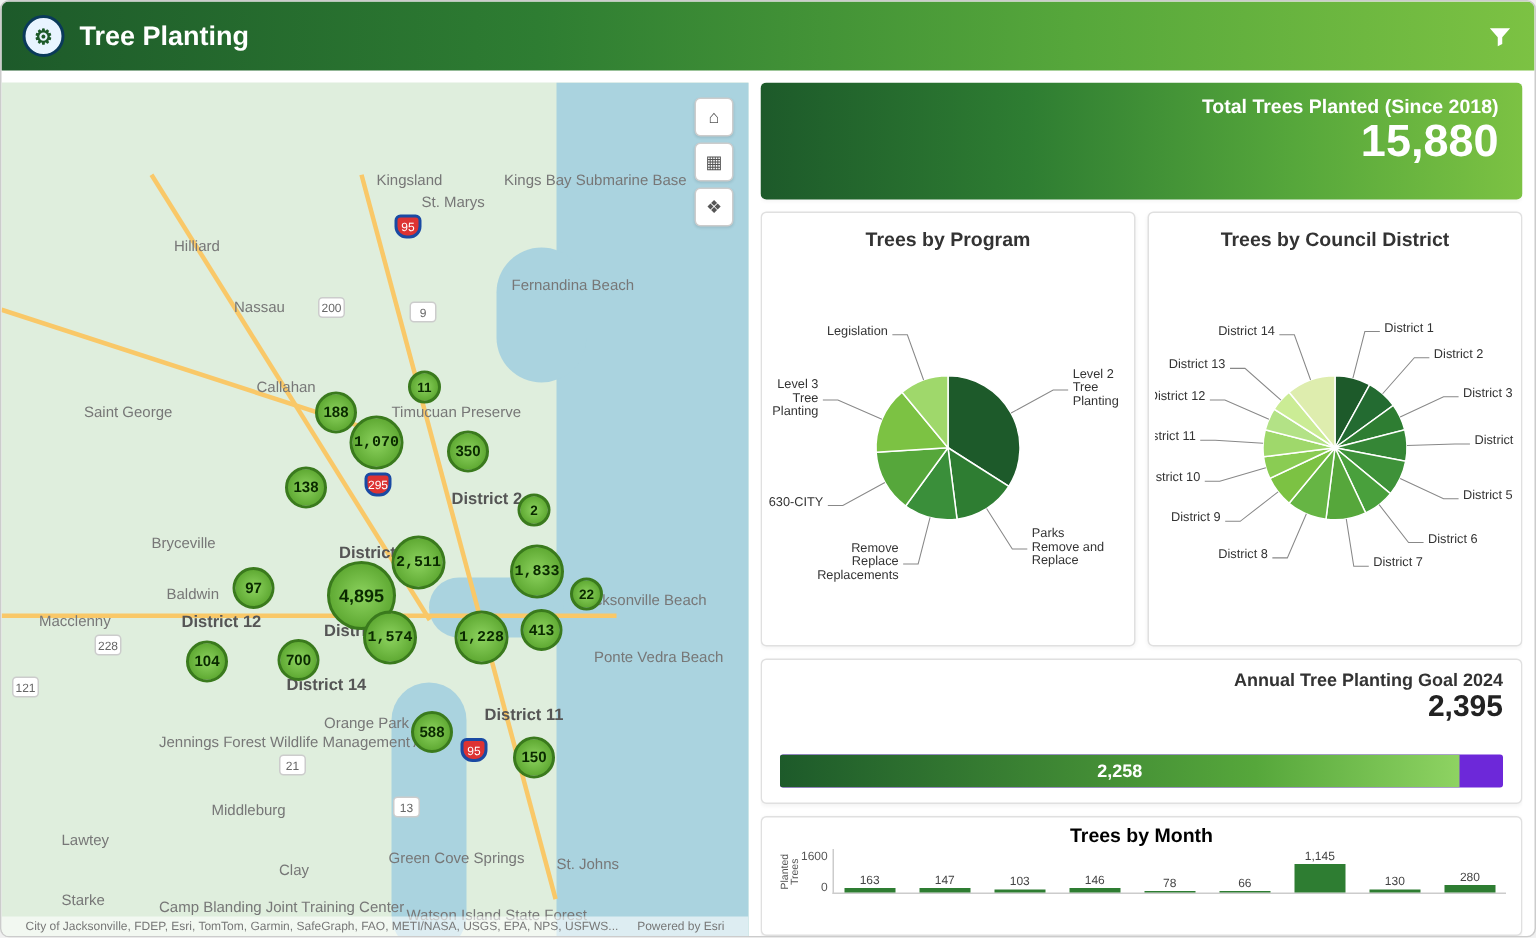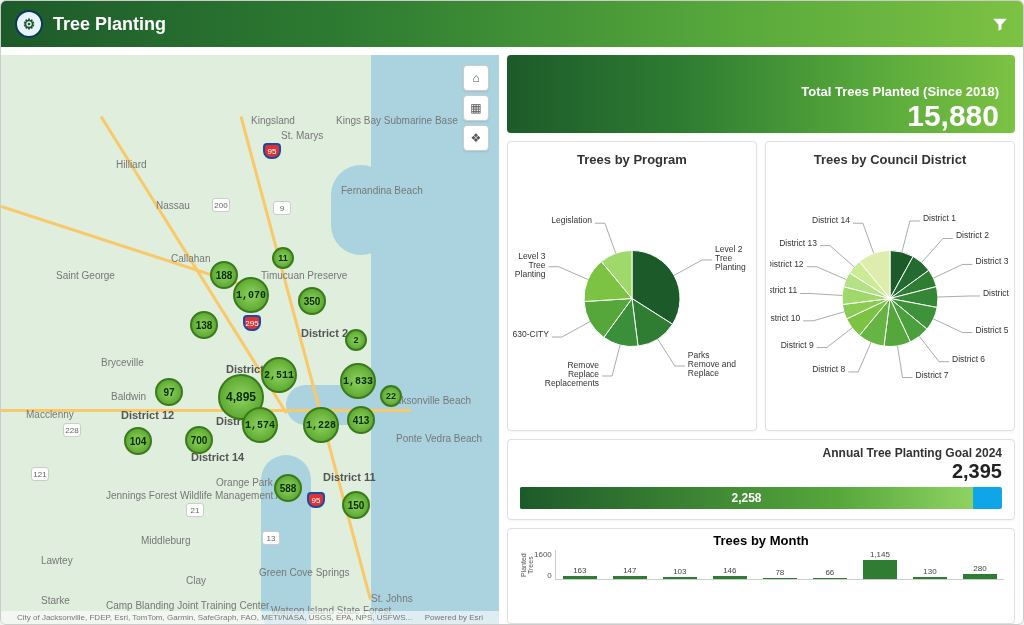--- a/index.html
+++ b/index.html
@@ -23,33 +23,33 @@
   .cluster.s1 { width: 22px; height: 22px; font-size: 9px; }
   .cluster.s2 { width: 28px; height: 28px; }
   .cluster.s3 { width: 36px; height: 36px; font-family: Liberation Mono, monospace; }
   .cluster.s4 { width: 46px; height: 46px; font-size: 12px; }
   .map-tools { position: absolute; top: 10px; right: 10px; display: flex; flex-direction: column; gap: 4px; }
   .map-tool-btn { width: 26px; height: 26px; background: #fff; border: 1px solid #ccc; border-radius: 4px; display: flex; align-items: center; justify-content: center; cursor: pointer; font-size: 12px; color: #555; box-shadow: 0 1px 2px rgba(0,0,0,0.1); }
   .map-attrib { position: absolute; bottom: 0; left: 0; right: 0; font-size: 8px; color: #777; background: rgba(255,255,255,0.6); padding: 2px 16px; display: flex; }
   .map-attrib .right { margin-left: auto; }
   .side { flex: 1; display: flex; flex-direction: column; gap: 8px; overflow: hidden; }
   .card { background: #fff; border: 1px solid #e0e0e0; border-radius: 4px; box-shadow: 0 1px 3px rgba(0,0,0,0.05); }
-  .total-card { height: 78px; background: linear-gradient(90deg, #1d5a2a 0%, #2e7d32 35%, #56a73b 70%, #7cc243 100%); color: #fff; padding: 29px 16px; text-align: right; border: none; }
+  .total-card { height: 78px; background: linear-gradient(90deg, #1d5a2a 0%, #2e7d32 35%, #56a73b 70%, #7cc243 100%); color: #fff; padding: 8px 16px; text-align: right; border: none; }
   .total-card .lbl { font-size: 13px; font-weight: 600; }
   .total-card .val { font-size: 30px; font-weight: 700; }
   .row { display: flex; gap: 8px; }
   .pie-card { flex: 1; height: 290px; display: flex; flex-direction: column; align-items: center; padding: 10px 4px; }
   .pie-card .ctitle { font-size: 13px; font-weight: 600; color: #333; margin-bottom: 6px; }
   .pie-wrap { position: relative; width: 100%; flex: 1; display: flex; align-items: center; justify-content: center; }
   .pie-svg { width: 100%; height: 100%; }
   .pie-lbl { font-size: 8.5px; fill: #333; }
   .goal-card { padding: 6px 12px 10px 12px; }
   .goal-card .glabel { font-size: 12px; font-weight: 600; text-align: right; color: #333; }
   .goal-card .gval { font-size: 20px; font-weight: 700; text-align: right; color: #222; }
-  .goal-bar { height: 22px; background: #0ea5e9; border-radius: 2px; overflow: hidden; margin-top: 4px; position: relative; }
+  .goal-bar { height: 22px; background: #6d28d9; border-radius: 2px; overflow: hidden; margin-top: 20px; position: relative; }
   .goal-fill { height: 100%; background: linear-gradient(90deg, #1d5a2a 0%, #56a73b 70%, #8ed362 100%); display: flex; align-items: center; justify-content: center; color: #fff; font-size: 12px; font-weight: 600; }
   .month-card { flex: 1; padding: 4px 10px 2px 10px; display: flex; flex-direction: column; overflow: hidden; }
   .month-card .mtitle { font-size: 13px; font-weight: 600; text-align: center; margin-bottom: 2px; }
   .month-chart { display: flex; align-items: stretch; height: 30px; }
   .y-axis { display: flex; flex-direction: column; justify-content: space-between; font-size: 8px; color: #555; text-align: right; padding-right: 3px; }
   .y-label { writing-mode: vertical-rl; transform: rotate(180deg); font-size: 7px; color: #555; text-align: center; padding-right: 2px; }
   .bars { flex: 1; display: flex; align-items: flex-end; gap: 2px; border-left: 1px solid #ccc; border-bottom: 1px solid #ccc; position: relative; }
   .bar-col { flex: 1; display: flex; flex-direction: column; align-items: center; height: 100%; justify-content: flex-end; }
   .bar-col .bval { font-size: 8px; color: #444; margin-bottom: 1px; white-space: nowrap; }
   .bar-col .bar { width: 70%; background: #2e7d32; }
@@ -83,21 +83,21 @@
         <div class="road-hwy" style="left:100px; top:60px; width:350px; transform:rotate(58deg);"></div>
         <div class="road-hwy" style="left:0; top:150px; width:250px; transform:rotate(18deg);"></div>
         <div class="int-shield" style="left:262px; top:88px;">95</div>
         <div class="int-shield" style="left:242px; top:260px;">295</div>
         <div class="int-shield" style="left:306px; top:437px;">95</div>
         <div class="hwy-shield" style="left:62px; top:368px;">228</div>
         <div class="hwy-shield" style="left:211px; top:143px;">200</div>
         <div class="hwy-shield" style="left:272px; top:146px;">9</div>
         <div class="hwy-shield" style="left:185px; top:448px;">21</div>
         <div class="hwy-shield" style="left:261px; top:476px;">13</div>
-        <div class="hwy-shield" style="left:7px; top:412px;margin-left:23px;">121</div>
+        <div class="hwy-shield" style="left:7px; top:396px;">121</div>
       </div>
       <div id="map-labels">
           <div class="land-label " style="left: 250px; top: 60px; max-width: 70px;">Kingsland</div>
           <div class="land-label " style="left: 315px; top: 60px; max-width: 70px; padding-left: 20px;">Kings Bay Submarine Base</div>
           <div class="land-label " style="left: 280px; top: 75px; max-width: 70px;">St. Marys</div>
           <div class="land-label " style="left: 115px; top: 104px; max-width: 70px;">Hilliard</div>
           <div class="land-label " style="left: 340px; top: 130px; max-width: 70px;">Fernandina Beach</div>
           <div class="land-label " style="left: 155px; top: 145px; max-width: 70px;">Nassau</div>
           <div class="land-label " style="left: 170px; top: 198px; max-width: 70px;">Callahan</div>
           <div class="land-label " style="left: 55px; top: 215px; max-width: 70px;">Saint George</div>
@@ -112,21 +112,21 @@
           <div class="land-label " style="left: 25px; top: 354px; max-width: 70px;">Macclenny</div>
           <div class="land-label " style="left: 385px; top: 340px; max-width: 70px;">Jacksonville Beach</div>
           <div class="land-label " style="left: 395px; top: 378px; max-width: 70px;">Ponte Vedra Beach</div>
           <div class="land-label district" style="left: 322px; top: 416px; max-width: 70px;">District 11</div>
           <div class="land-label " style="left: 215px; top: 422px; max-width: 70px;">Orange Park</div>
           <div class="land-label " style="left: 105px; top: 435px; max-width: 70px;">Jennings Forest Wildlife Management Area</div>
           <div class="land-label " style="left: 140px; top: 480px; max-width: 70px;">Middleburg</div>
           <div class="land-label " style="left: 40px; top: 500px; max-width: 70px;">Lawtey</div>
           <div class="land-label " style="left: 258px; top: 512px; max-width: 70px;">Green Cove Springs</div>
           <div class="land-label " style="left: 185px; top: 520px; max-width: 70px;">Clay</div>
-          <div class="land-label " style="left: 370px; top: 538px; max-width: 70px;">St. Johns</div>
+          <div class="land-label " style="left: 370px; top: 516px; max-width: 70px;">St. Johns</div>
           <div class="land-label " style="left: 40px; top: 540px; max-width: 70px;">Starke</div>
           <div class="land-label " style="left: 105px; top: 545px; max-width: 70px;">Camp Blanding Joint Training Center</div>
           <div class="land-label " style="left: 270px; top: 550px; max-width: 70px;">Watson Island State Forest</div>
         </div>
       <div id="map-clusters">
           <div class="cluster s1" style="left: 282px; top: 203px;">11</div>
           <div class="cluster s2" style="left: 223px; top: 220px;">188</div>
           <div class="cluster s3" style="left: 250px; top: 240px;">1,070</div>
           <div class="cluster s2" style="left: 311px; top: 246px;">350</div>
           <div class="cluster s2" style="left: 203px; top: 270px;">138</div>

